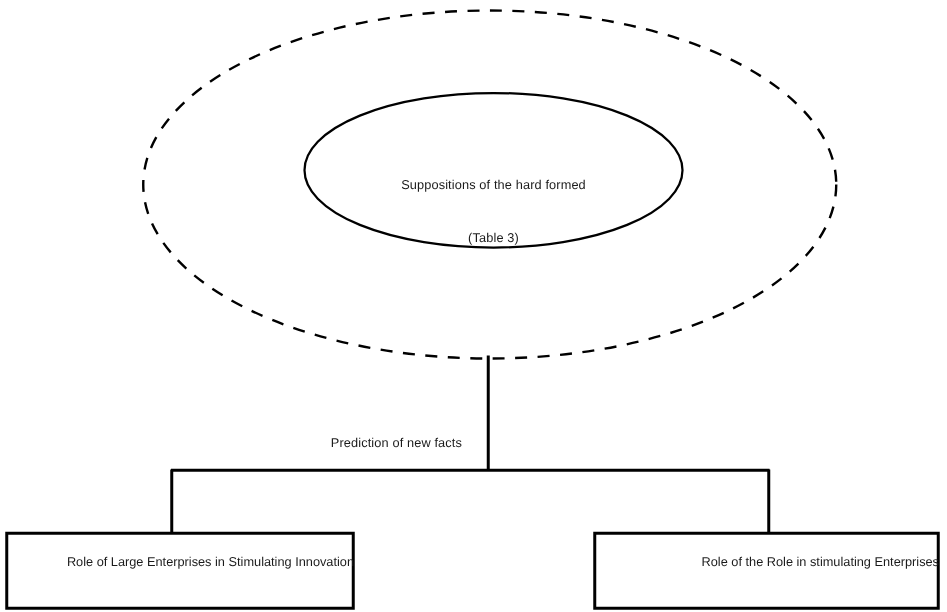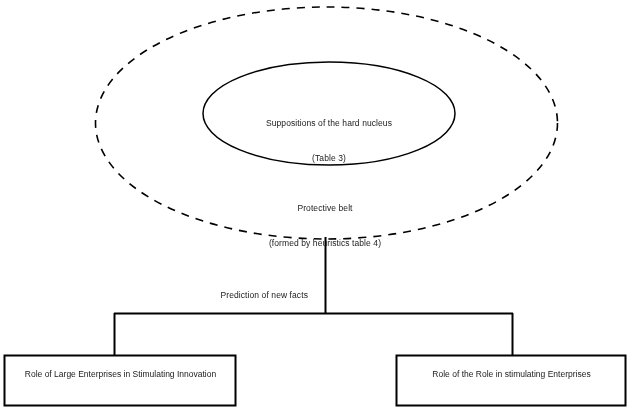--- a/index.html
+++ b/index.html
@@ -52,21 +52,21 @@
   
   #prediction-label {
     left: 148px;
     top: 267px;
     width: 160px;
     text-align: right;
   }
   
   .box-label {
     position: absolute;
-    text-align: center;
+    text-align: right;
     font-size: 8.5px;
     line-height: 12px;
     color: #1a1a1a;
   }
   #left-box-label {
     left: 5px;
     top: 368px;
     width: 231px;
   }
   #right-box-label {
@@ -93,28 +93,24 @@
     <line x1="114.5" y1="313" x2="114.5" y2="356" stroke="#000000" stroke-width="2"></line>
 
     <line x1="512.5" y1="313" x2="512.5" y2="356" stroke="#000000" stroke-width="2"></line>
 
     <rect x="4.5" y="355.5" width="231" height="50" fill="none" stroke="#000000" stroke-width="2"></rect>
 
     <rect x="396.5" y="355.5" width="229" height="50" fill="none" stroke="#000000" stroke-width="2"></rect>
   </svg>
 
   <div class="label" id="nucleus-label">
-    <span class="line">Suppositions of the hard nucleus</span>
+    <span class="line">Suppositions of the hard formed</span>
     <span class="line">(Table 3)</span>
   </div>
 
-  <div class="label" id="belt-label">
-    <span class="line">Protective belt</span>
-    <span class="line">(formed by heuristics table 4)</span>
-  </div>
 
   <div class="label" id="prediction-label">
     <span class="line">Prediction of new facts</span>
   </div>
 
   <div class="box-label" id="left-box-label">
     <span class="line">Role of Large Enterprises in</span>
     <span class="line">Stimulating Innovation</span>
   </div>
 

